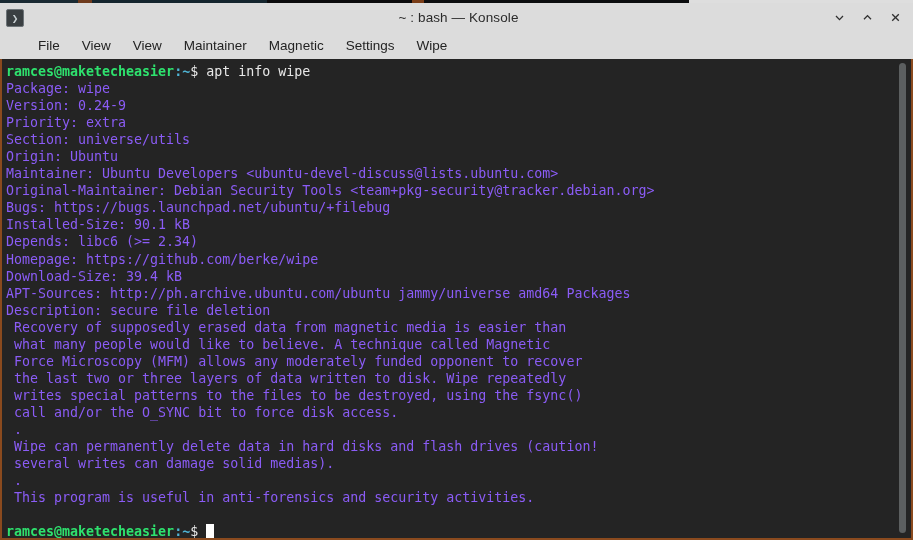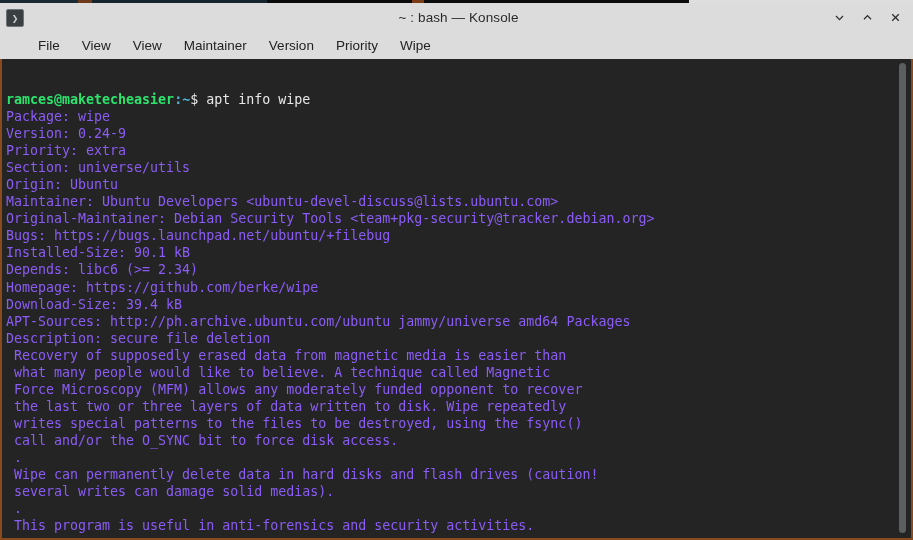--- a/index.html
+++ b/index.html
@@ -128,21 +128,20 @@
   .terminal {
     position: absolute;
     top: 0; left: 0; right: 0; bottom: 0;
     padding: 4px 0 0 4px;
     font-family: "DejaVu Sans Mono", monospace;
     font-size: 13.3px;
     line-height: 17.05px;
     color: #d6d6d6;
     white-space: pre;
     box-sizing: border-box;
-    margin-top: 28px;
   }
   .line { height: 17.05px; }
   .c-green { color: #2ee26e; font-weight: bold; }
   .c-cyan  { color: #4fb5d6; font-weight: bold; }
   .c-white { color: #e8e8e8; }
   .c-out   { color: #8b5cf6; }
 
   .cursor {
     display: inline-block;
     width: 8px;
@@ -206,22 +205,22 @@
           </svg>
         </div>
       </div>
     </div>
 
     <div class="menubar">
       <div class="menu-item">File</div>
       <div class="menu-item">View</div>
       <div class="menu-item">View</div>
       <div class="menu-item">Maintainer</div>
-      <div class="menu-item">Version</div>
-      <div class="menu-item">Priority</div>
+      <div class="menu-item">Magnetic</div>
+      <div class="menu-item">Settings</div>
       <div class="menu-item">Wipe</div>
     </div>
 
     <div class="terminal-wrap">
       <div class="terminal" id="terminal"><div class="line"><span class="c-green">ramces@maketecheasier</span><span class="c-cyan">:~</span><span class="c-white">$</span><span class="c-white"> apt info wipe</span></div><div class="line c-out">Package: wipe</div><div class="line c-out">Version: 0.24-9</div><div class="line c-out">Priority: extra</div><div class="line c-out">Section: universe/utils</div><div class="line c-out">Origin: Ubuntu</div><div class="line c-out">Maintainer: Ubuntu Developers &lt;ubuntu-devel-discuss@lists.ubuntu.com&gt;</div><div class="line c-out">Original-Maintainer: Debian Security Tools &lt;team+pkg-security@tracker.debian.org&gt;</div><div class="line c-out">Bugs: https://bugs.launchpad.net/ubuntu/+filebug</div><div class="line c-out">Installed-Size: 90.1 kB</div><div class="line c-out">Depends: libc6 (&gt;= 2.34)</div><div class="line c-out">Homepage: https://github.com/berke/wipe</div><div class="line c-out">Download-Size: 39.4 kB</div><div class="line c-out">APT-Sources: http://ph.archive.ubuntu.com/ubuntu jammy/universe amd64 Packages</div><div class="line c-out">Description: secure file deletion</div><div class="line c-out"> Recovery of supposedly erased data from magnetic media is easier than</div><div class="line c-out"> what many people would like to believe. A technique called Magnetic</div><div class="line c-out"> Force Microscopy (MFM) allows any moderately funded opponent to recover</div><div class="line c-out"> the last two or three layers of data written to disk. Wipe repeatedly</div><div class="line c-out"> writes special patterns to the files to be destroyed, using the fsync()</div><div class="line c-out"> call and/or the O_SYNC bit to force disk access.</div><div class="line c-out"> .</div><div class="line c-out"> Wipe can permanently delete data in hard disks and flash drives (caution!</div><div class="line c-out"> several writes can damage solid medias).</div><div class="line c-out"> .</div><div class="line c-out"> This program is useful in anti-forensics and security activities.</div><div class="line"> </div><div class="line"><span class="c-green">ramces@maketecheasier</span><span class="c-cyan">:~</span><span class="c-white">$</span><span class="c-white"> </span><span class="cursor"></span></div></div>
 
       <div class="scrollbar-track">
         <div class="scrollbar-thumb"></div>
       </div>
     </div>

